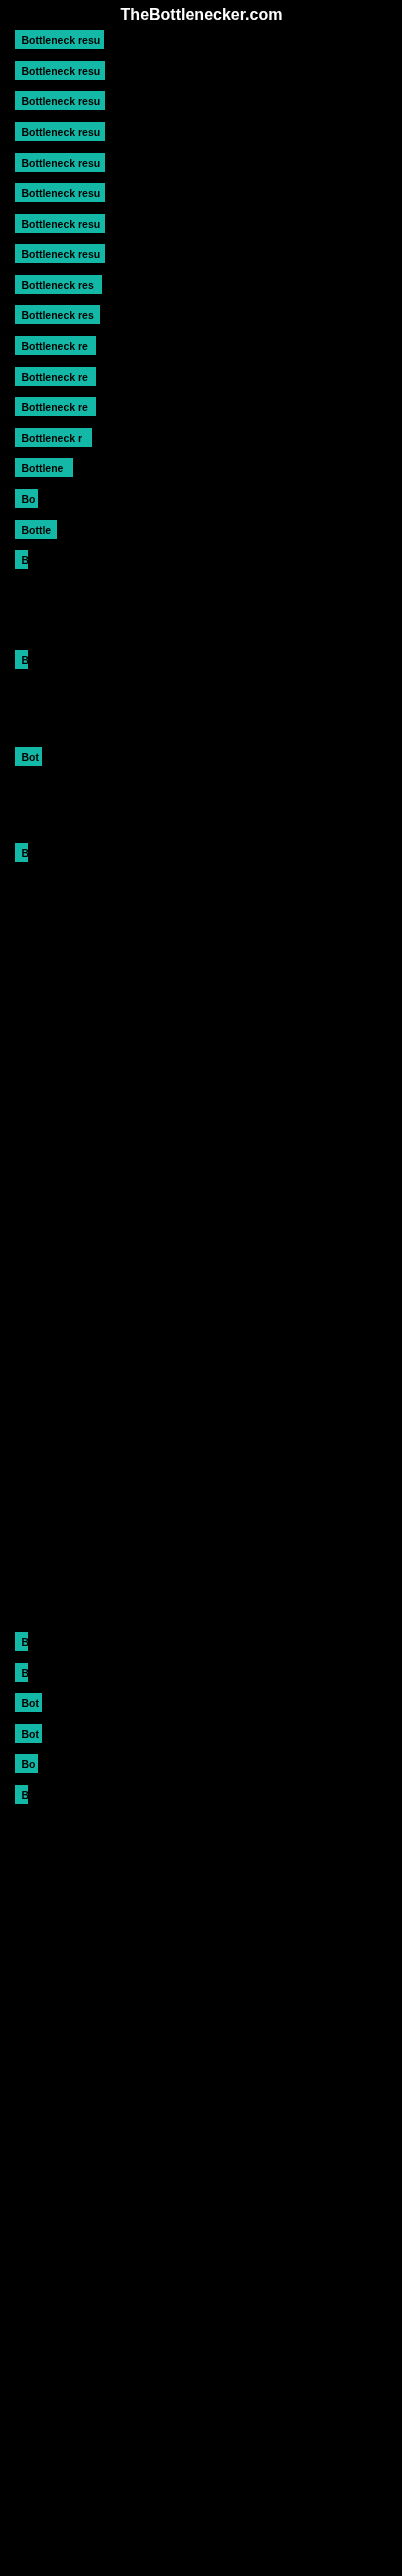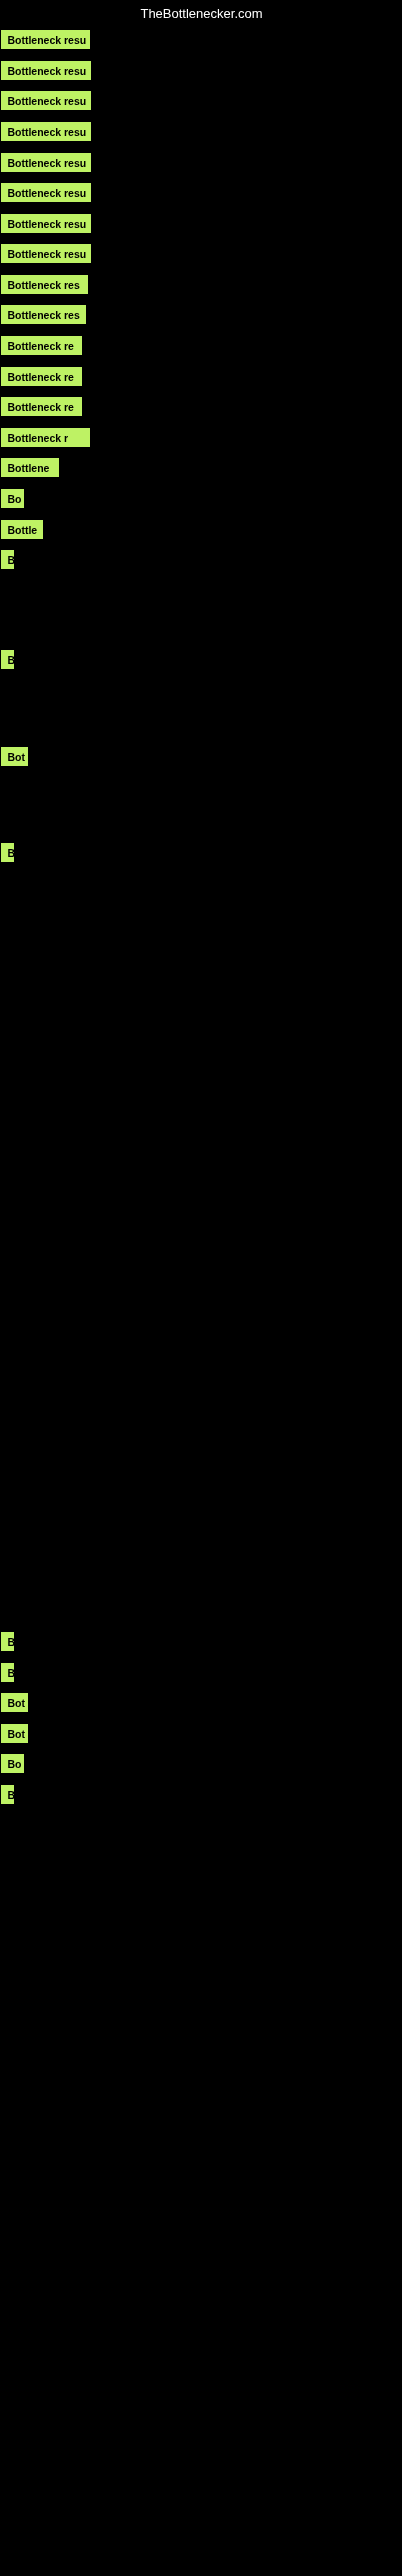--- a/index.html
+++ b/index.html
@@ -10,32 +10,32 @@
     body {
       background-color: #000000;
       width: 403px;
       min-height: 2576px;
       font-family: Arial, sans-serif;
       position: relative;
     }
     .site-title {
       text-align: center;
       color: #ffffff;
-      font-size: 13px;
+      font-size: 16px;
       padding: 6.4px 0;
-      font-weight: normal;
+      font-weight: bold;
     }
     .bottleneck-btn {
       display: inline-block;
-      background-color: #bef264;
+      background-color: #14b8a6;
       color: #000000;
       font-size: 10.5px;
       font-weight: bold;
       padding: 3.2px 6.4px;
-      margin-left: 1px;
+      margin-left: 15px;
       white-space: nowrap;
       overflow: hidden;
       cursor: pointer;
     }
     .row {
       margin-bottom: 0px;
       padding: 6.4px 0;
       display: flex;
       align-items: center;
     }
@@ -81,21 +81,21 @@
     <div class="row" style="position: absolute; top: 330px; left: 0px;">
       <div class="bottleneck-btn" style="width: 81px;">Bottleneck re</div>
     </div>
     <div class="row" style="position: absolute; top: 361px; left: 0px;">
       <div class="bottleneck-btn" style="width: 81px;">Bottleneck re</div>
     </div>
     <div class="row" style="position: absolute; top: 391px; left: 0px;">
       <div class="bottleneck-btn" style="width: 81px;">Bottleneck re</div>
     </div>
     <div class="row" style="position: absolute; top: 422px; left: 0px;">
-      <div class="bottleneck-btn" style="width: 89px;">Bottleneck r</div>
+      <div class="bottleneck-btn" style="width: 77px;">Bottleneck r</div>
     </div>
     <div class="row" style="position: absolute; top: 452px; left: 0px;">
       <div class="bottleneck-btn" style="width: 58px;">Bottlene</div>
     </div>
     <div class="row" style="position: absolute; top: 483px; left: 0px;">
       <div class="bottleneck-btn" style="width: 22.5px;">Bo</div>
     </div>
     <div class="row" style="position: absolute; top: 514px; left: 0px; justify-content: flex-end;">
       <div class="bottleneck-btn" style="width: 42px;">Bottle</div>
     </div>

